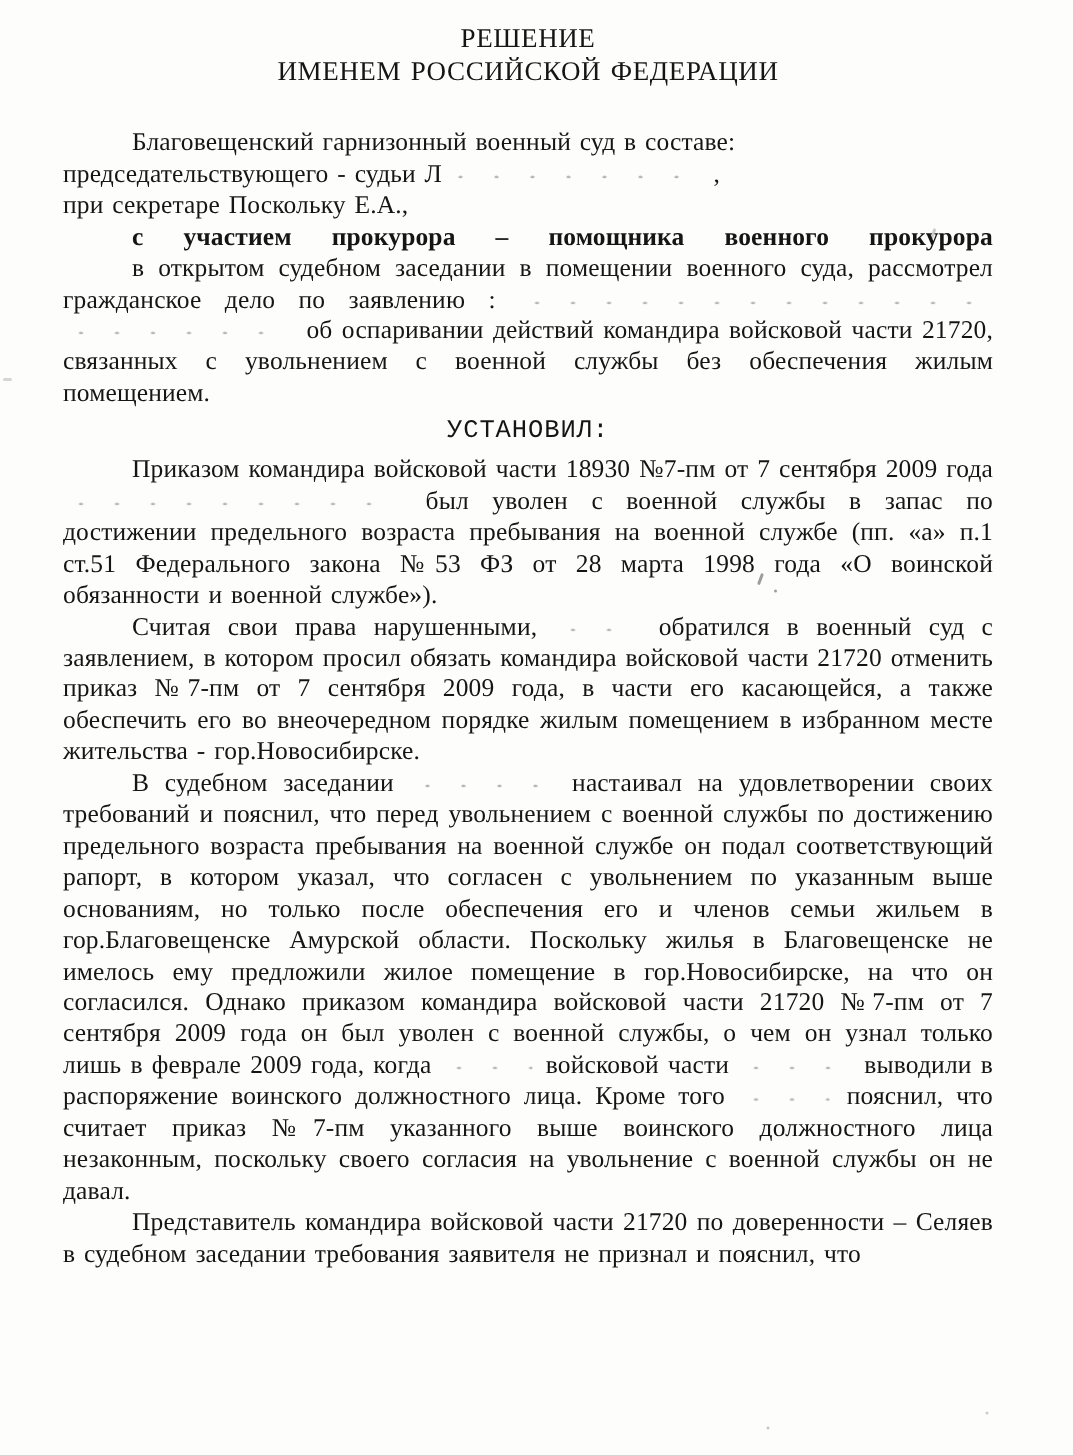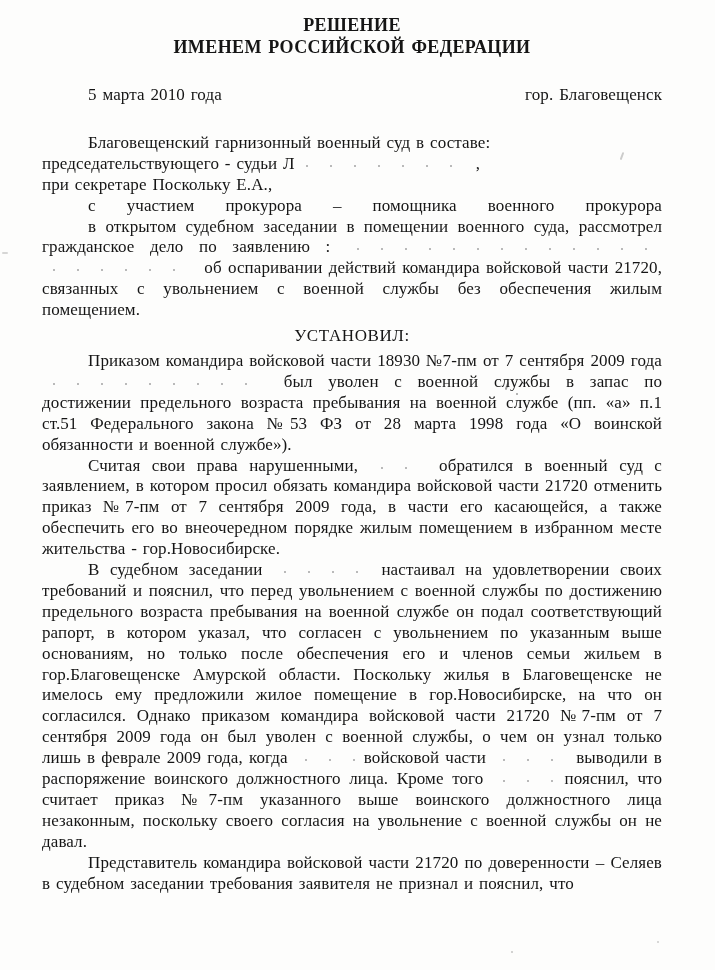--- a/index.html
+++ b/index.html
@@ -18,38 +18,39 @@
   .doc {
     position:absolute;
     left:42px; top:14px;
     width:620px;
     font-size:17px;
     line-height:20.9px;
     text-align:justify;
     letter-spacing:0.1px;
     word-spacing:1.5px;
   }
-  .title-block { text-align:center; font-weight:bold; font-size:18px; line-height:22px; letter-spacing:0.4px; }
+  .title-block { text-align:center; font-weight:normal; font-size:18px; line-height:22px; letter-spacing:0.4px; }
   .date-row {
     margin-top:27px;
     display:flex;
     justify-content:space-between;
     align-items:baseline;
     padding-left:46px;
   }
   .intro { margin-top:27px; }
   p { margin:0; }
   .ind { text-indent:46px; }
-  .stretch { text-align-last:justify; }
+  .stretch { text-align-last:justify;font-weight:bold; }
   .section-head {
     text-align:center;
     text-indent:0;
     margin:5px 0 4px 0;
     position:relative;
     letter-spacing:0.6px;
+    font-family:Liberation Mono, monospace;
   }
   
   .rd {
     display:inline-block;
     height:11px;
     vertical-align:baseline;
     margin:0 3px -1px 3px;
     background-image:radial-gradient(ellipse 2.2px 1.3px at 9px 7px,
         rgba(70,70,70,0.55) 40%, rgba(120,120,120,0.25) 70%, transparent 78%);
     background-size:24px 11px;
@@ -70,24 +71,20 @@
 <body>
 
 <div class="page">
   <div class="doc">
 
     <div class="title-block">
       <div>РЕШЕНИЕ</div>
       <div>ИМЕНЕМ РОССИЙСКОЙ ФЕДЕРАЦИИ</div>
     </div>
 
-    <div class="date-row">
-      <span>5 марта 2010 года</span>
-      <span>гор. Благовещенск</span>
-    </div>
 
     <div class="intro">
       <p class="ind"><span>Благовещенский гарнизонный военный суд в составе:</span></p>
       <p><span>председательствующего - судьи Л</span><span class="rd rw175"></span><span>,</span></p>
       <p><span>при секретаре Поскольку Е.А.,</span></p>
       <p class="ind stretch"><span>с участием прокурора – помощника военного прокурора</span></p>
       <p class="ind"><span>в открытом судебном заседании в помещении военного суда, рассмотрел гражданское дело по заявлению :</span> <span class="rd rw310"></span> <span class="rd rw150"></span> <span>об оспаривании действий командира войсковой части 21720, связанных с увольнением с военной службы без обеспечения жилым помещением.</span></p>
     </div>
 
     <p class="section-head"><span>УСТАНОВИЛ:</span></p>

